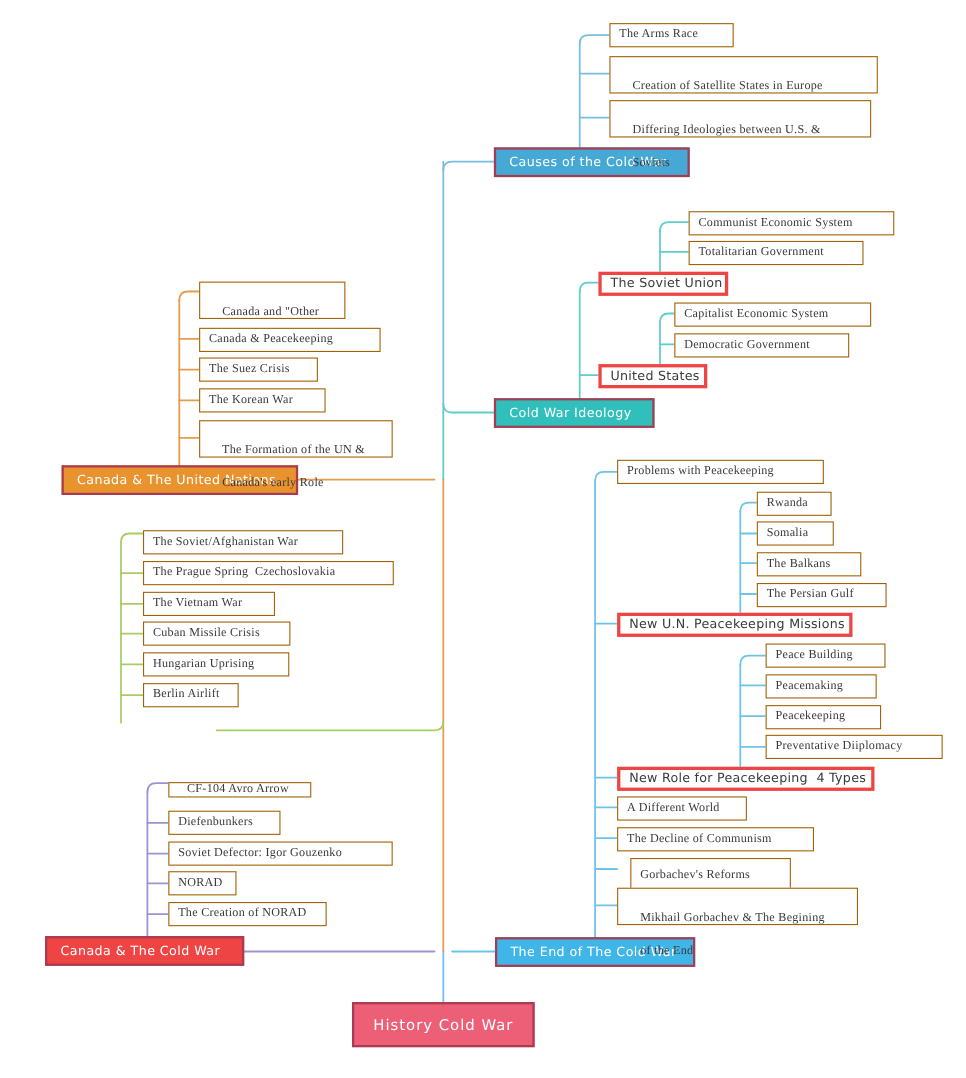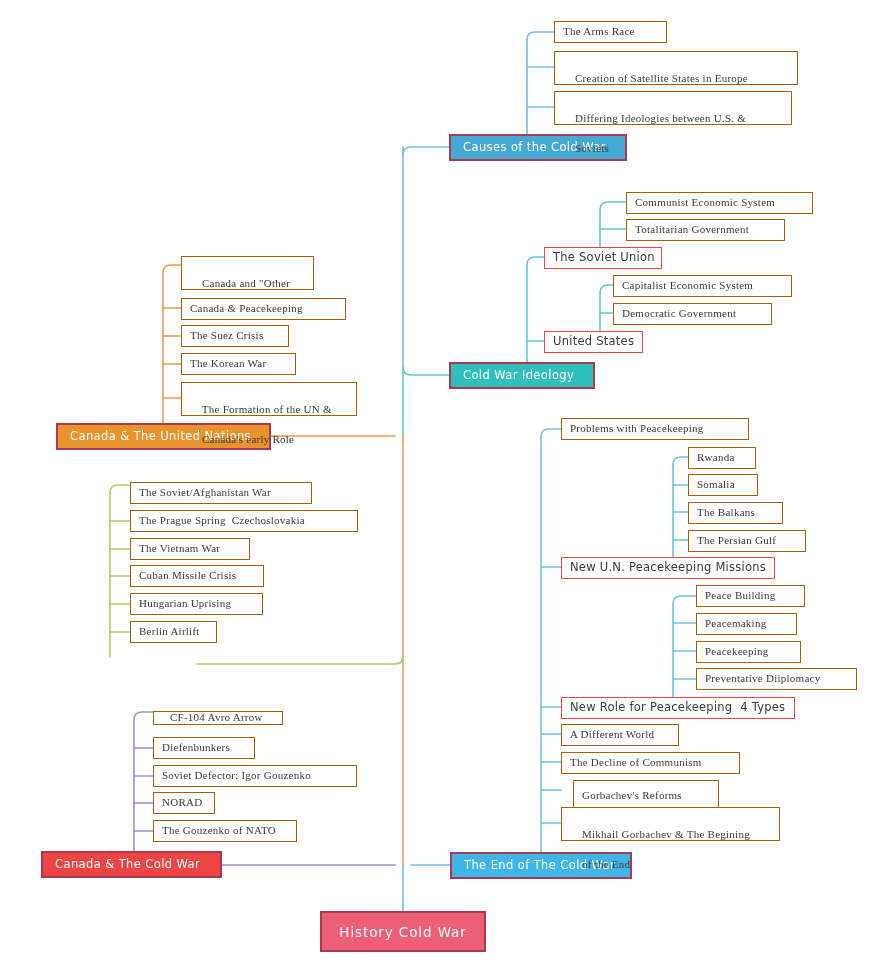--- a/index.html
+++ b/index.html
@@ -39,21 +39,21 @@
     padding:2px 8px 3px 8px;
     line-height:15px;
     font-family:Liberation Serif, serif;
   }
   .leaf.two-line{
     display:block;
     padding-top:4px;
   }
   
   .mid{
-    border:1px solid #ef4444;
+    border:3px solid #ef4444;
     background:#ffffff;
     color:#3a3a3a;
     font-size:11.5px;
     padding:2px 8px 3px 8px;
     line-height:15px;
   }
   
   .branch{
     border:2px solid #a83b52;
     color:#ffffff;
@@ -247,21 +247,21 @@
   <div class="node leaf" style="left:153px; top:737px; width:102px; height:22px;">
     <span>Diefenbunkers</span>
   </div>
   <div class="node leaf" style="left:153px; top:765px; width:204px; height:22px;">
     <span>Soviet Defector: Igor Gouzenko</span>
   </div>
   <div class="node leaf" style="left:153px; top:792px; width:62px; height:22px;">
     <span>NORAD</span>
   </div>
   <div class="node leaf" style="left:153px; top:820px; width:144px; height:22px;">
-    <span>The Gouzenko of NATO</span>
+    <span>The Creation of NORAD</span>
   </div>
 
   <div class="node branch" style="left:450px; top:852px; width:182px; height:27px; background:#3fb5e8;">
     <span>The End of The Cold War</span>
   </div>
   <div class="node leaf" style="left:561px; top:418px; width:188px; height:22px;">
     <span>Problems with Peacekeeping</span>
   </div>
   <div class="node mid" style="left:561px; top:557px; width:214px; height:22px;">
     <span>New U.N. Peacekeeping Missions</span>

